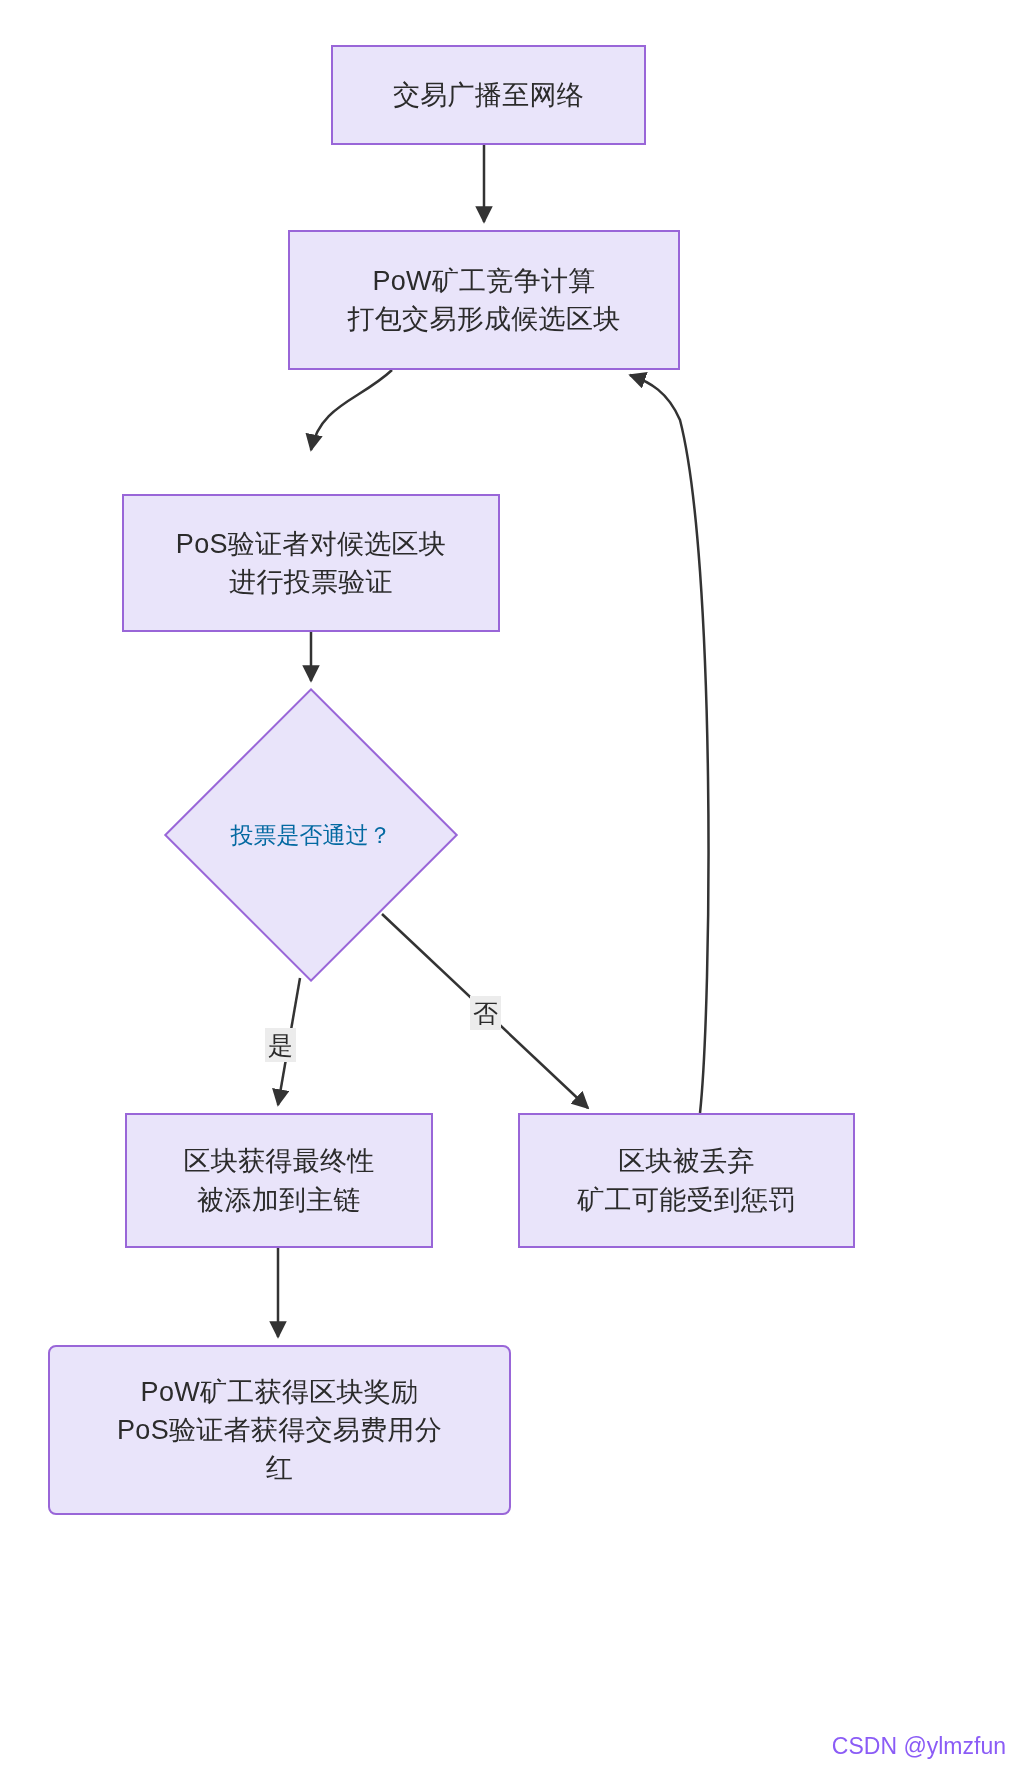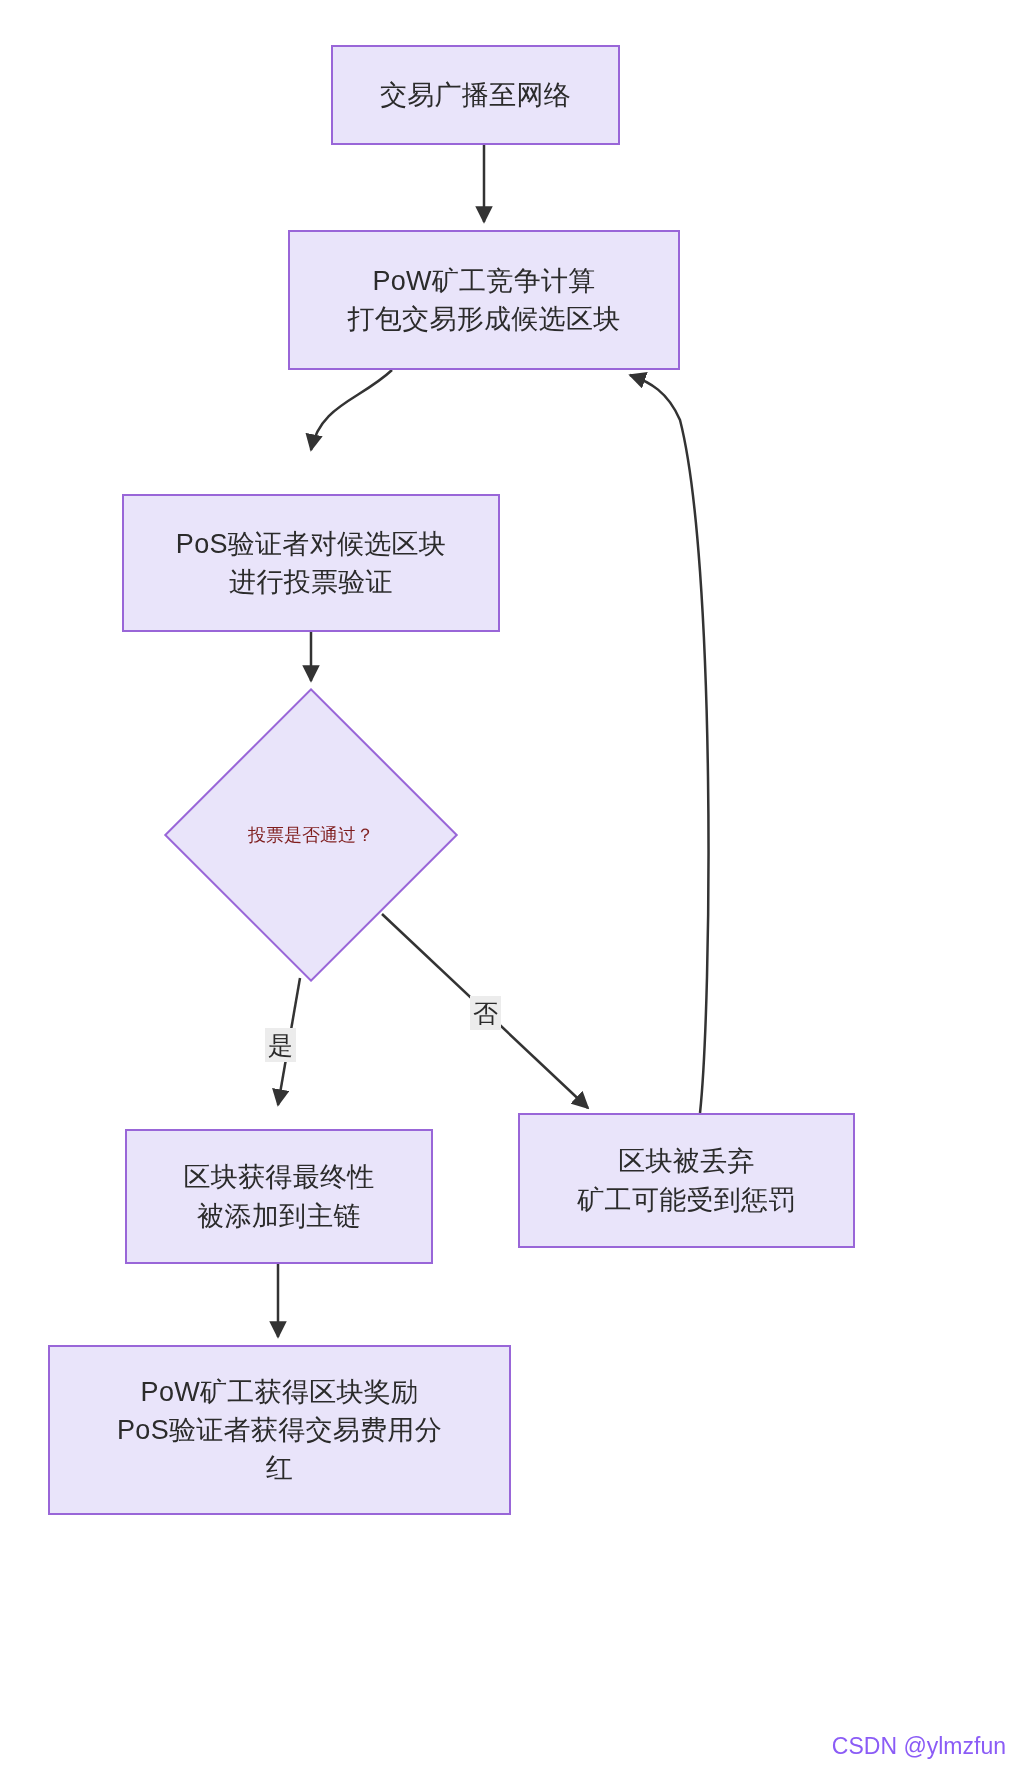--- a/index.html
+++ b/index.html
@@ -55,22 +55,22 @@
     margin-left: -104px;
     margin-top: -104px;
     background: #e9e4fa;
     border: 2px solid #9966d8;
     transform: rotate(45deg);
     box-sizing: border-box;
   }
   .diamond-label {
     position: relative;
     z-index: 2;
-    color: #7f1d1d;
-    font-size: 18px;
+    color: #0369a1;
+    font-size: 23px;
     text-align: center;
     white-space: nowrap;
   }
   .edge-label {
     position: absolute;
     background: #ececec;
     color: #2b2b2b;
     font-size: 25px;
     line-height: 1.2;
     padding: 2px 3px;
@@ -105,21 +105,21 @@
 
     <path d="M 300 978 L 278 1105" fill="none" stroke="#333333" stroke-width="2.5" marker-end="url(#arrow)"></path>
 
     <path d="M 382 914 L 588 1108" fill="none" stroke="#333333" stroke-width="2.5" marker-end="url(#arrow)"></path>
 
     <path d="M 278 1248 L 278 1337" fill="none" stroke="#333333" stroke-width="2.5" marker-end="url(#arrow)"></path>
 
     <path d="M 700 1113 C 712 1000, 716 560, 680 420 C 668 392, 650 382, 630 375" fill="none" stroke="#333333" stroke-width="2.5" marker-end="url(#arrow)"></path>
   </svg>
 
-  <div class="node" style="left:331px; top:45px; width:289px; height:100px;">
+  <div class="node" style="left:331px; top:45px; width:315px; height:100px;">
     <span>交易广播至网络</span>
   </div>
 
   <div class="node" style="left:288px; top:230px; width:392px; height:140px;">
     <span>PoW矿工竞争计算
 打包交易形成候选区块</span>
   </div>
 
   <div class="node" style="left:122px; top:458px; width:378px; height:138px;margin-top:36px;">
     <span>PoS验证者对候选区块
@@ -132,31 +132,31 @@
   </div>
 
   <div class="edge-label" style="left:265px; top:1028px;">
     <span>是</span>
   </div>
 
   <div class="edge-label" style="left:470px; top:996px;">
     <span>否</span>
   </div>
 
-  <div class="node" style="left:125px; top:1113px; width:308px; height:135px;margin-top:16px;">
+  <div class="node" style="left:125px; top:1113px; width:308px; height:135px;">
     <span>区块获得最终性
 被添加到主链</span>
   </div>
 
   <div class="node" style="left:518px; top:1113px; width:337px; height:135px;font-family:Liberation Serif, serif;">
     <span>区块被丢弃
 矿工可能受到惩罚</span>
   </div>
 
-  <div class="node" style="left:48px; top:1345px; width:463px; height:170px;">
+  <div class="node" style="left:48px; top:1345px; width:463px; height:170px;border-radius:8px;">
     <span>PoW矿工获得区块奖励
 PoS验证者获得交易费用分
 红</span>
   </div>
 
   <div class="watermark">CSDN @ylmzfun</div>
 
 </div>
 
 </body></html>

